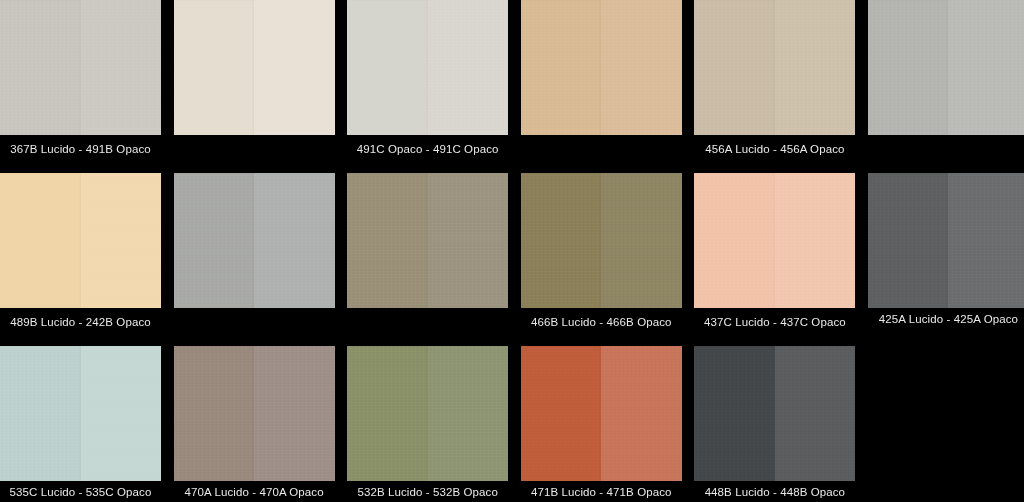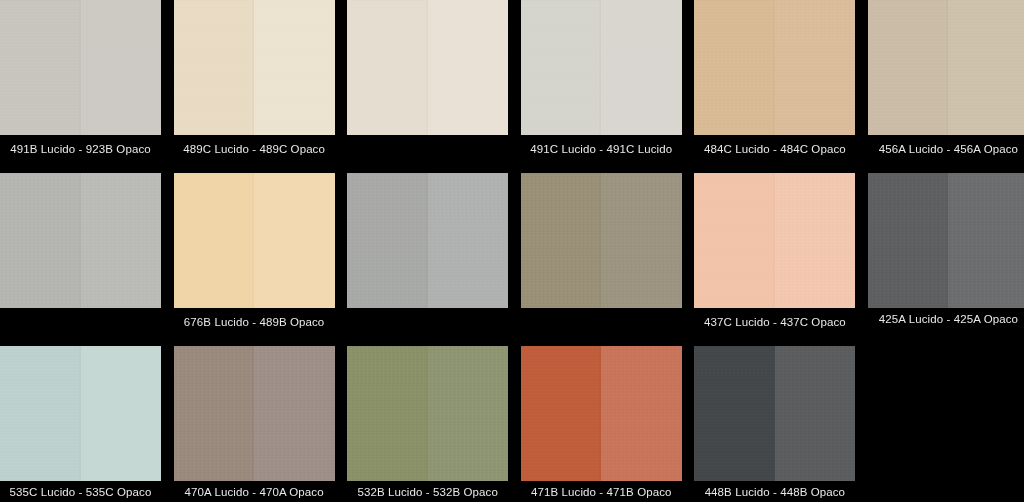--- a/index.html
+++ b/index.html
@@ -86,83 +86,82 @@
 </style>
 </head>
 <body>
 
 <div id="swatch-grid">
     <div class="swatch-cell row-1">
       <div class="swatch-image">
         <div class="swatch-half gloss" style="background-color: rgb(201, 198, 191);"></div>
         <div class="swatch-half matte" style="background-color: rgb(205, 202, 196);"></div>
       </div>
-      <div class="swatch-label">491B Lucido - 923B Opaco</div>
-    </div>
-    <div class="swatch-cell row-1">
-      <div class="swatch-image">
-        <div class="swatch-half gloss" style="background-color: rgb(233, 220, 196);"></div>
-        <div class="swatch-half matte" style="background-color: rgb(236, 227, 208);"></div>
-      </div>
-      <div class="swatch-label">489C Lucido - 489C Opaco</div>
+      <div class="swatch-label">367B Lucido - 491B Opaco</div>
     </div>
     <div class="swatch-cell row-1">
       <div class="swatch-image">
         <div class="swatch-half gloss" style="background-color: rgb(229, 221, 208);"></div>
         <div class="swatch-half matte" style="background-color: rgb(233, 225, 214);"></div>
       </div>
     </div>
     <div class="swatch-cell row-1">
       <div class="swatch-image">
         <div class="swatch-half gloss" style="background-color: rgb(214, 213, 205);"></div>
         <div class="swatch-half matte" style="background-color: rgb(218, 214, 208);"></div>
       </div>
-      <div class="swatch-label">491C Lucido - 491C Lucido</div>
+      <div class="swatch-label">491C Opaco - 491C Opaco</div>
     </div>
     <div class="swatch-cell row-1">
       <div class="swatch-image">
         <div class="swatch-half gloss" style="background-color: rgb(217, 187, 150);"></div>
         <div class="swatch-half matte" style="background-color: rgb(219, 189, 156);"></div>
       </div>
-      <div class="swatch-label">484C Lucido - 484C Opaco</div>
     </div>
     <div class="swatch-cell row-1">
       <div class="swatch-image">
         <div class="swatch-half gloss" style="background-color: rgb(203, 189, 168);"></div>
         <div class="swatch-half matte" style="background-color: rgb(207, 194, 173);"></div>
       </div>
       <div class="swatch-label">456A Lucido - 456A Opaco</div>
     </div>
     <div class="swatch-cell row-2">
       <div class="swatch-image">
         <div class="swatch-half gloss" style="background-color: rgb(181, 181, 177);"></div>
         <div class="swatch-half matte" style="background-color: rgb(187, 188, 184);"></div>
       </div>
     </div>
     <div class="swatch-cell row-2">
       <div class="swatch-image">
         <div class="swatch-half gloss" style="background-color: rgb(240, 213, 168);"></div>
         <div class="swatch-half matte" style="background-color: rgb(242, 217, 176);"></div>
       </div>
-      <div class="swatch-label">676B Lucido - 489B Opaco</div>
+      <div class="swatch-label">489B Lucido - 242B Opaco</div>
     </div>
     <div class="swatch-cell row-2">
       <div class="swatch-image">
         <div class="swatch-half gloss" style="background-color: rgb(169, 170, 168);"></div>
         <div class="swatch-half matte" style="background-color: rgb(176, 178, 177);"></div>
       </div>
     </div>
     <div class="swatch-cell row-2">
       <div class="swatch-image">
         <div class="swatch-half gloss" style="background-color: rgb(154, 145, 120);"></div>
         <div class="swatch-half matte" style="background-color: rgb(157, 149, 129);"></div>
       </div>
     </div>
     <div class="swatch-cell row-2">
       <div class="swatch-image">
+        <div class="swatch-half gloss" style="background-color: rgb(140, 129, 90);"></div>
+        <div class="swatch-half matte" style="background-color: rgb(143, 135, 100);"></div>
+      </div>
+      <div class="swatch-label">466B Lucido - 466B Opaco</div>
+    </div>
+    <div class="swatch-cell row-2">
+      <div class="swatch-image">
         <div class="swatch-half gloss" style="background-color: rgb(242, 196, 170);"></div>
         <div class="swatch-half matte" style="background-color: rgb(243, 200, 176);"></div>
       </div>
       <div class="swatch-label">437C Lucido - 437C Opaco</div>
     </div>
     <div class="swatch-cell row-3">
       <div class="swatch-image">
         <div class="swatch-half gloss" style="background-color: rgb(94, 96, 97);"></div>
         <div class="swatch-half matte" style="background-color: rgb(108, 110, 111);"></div>
       </div>

